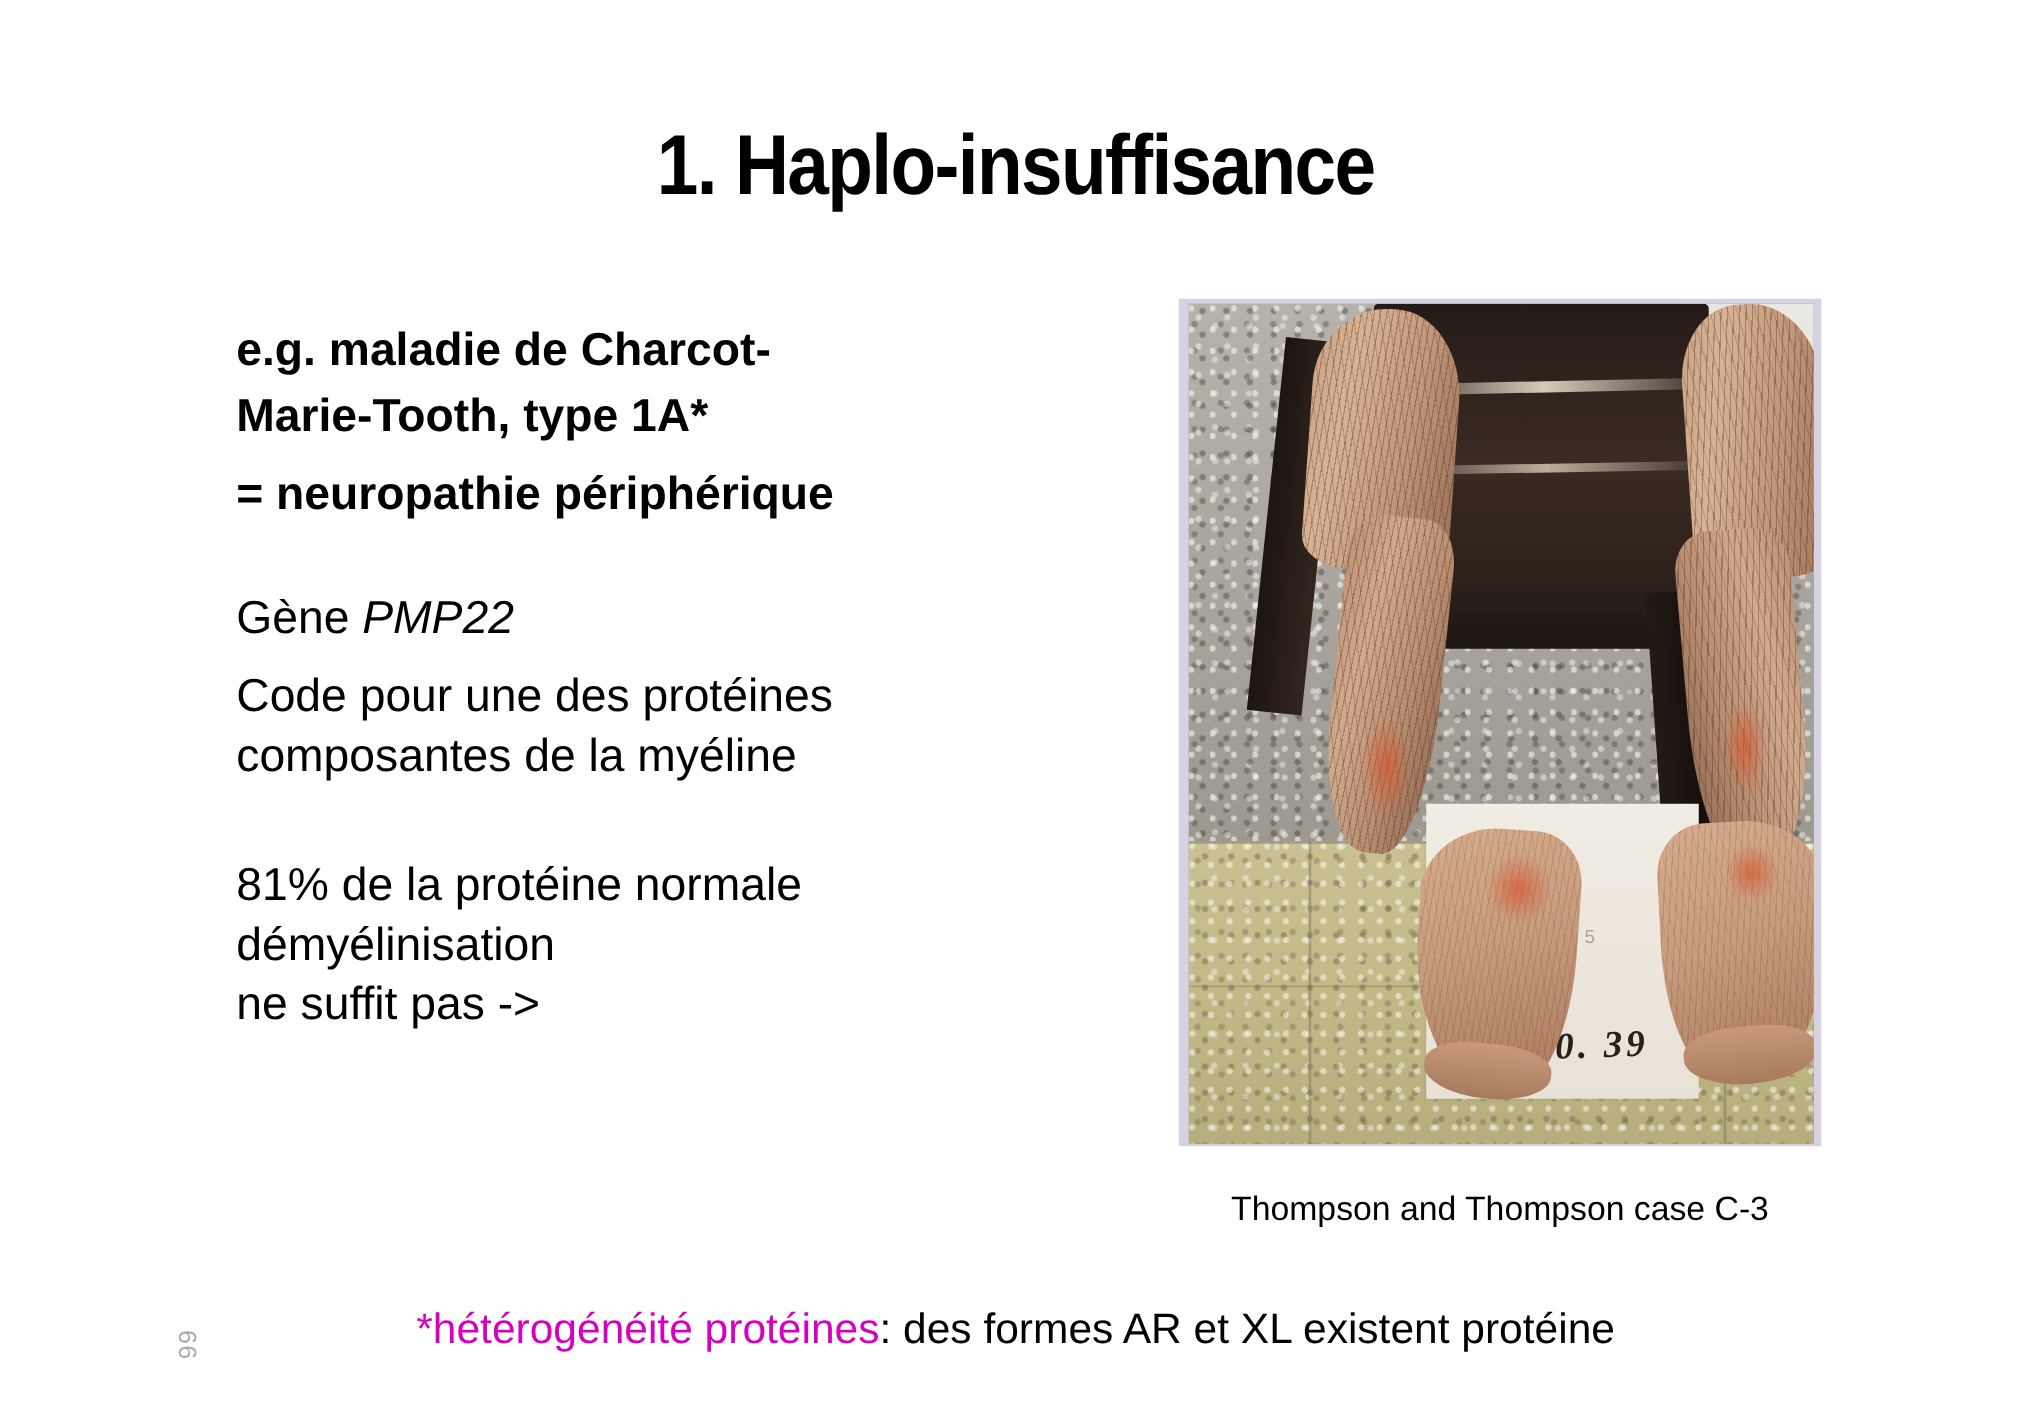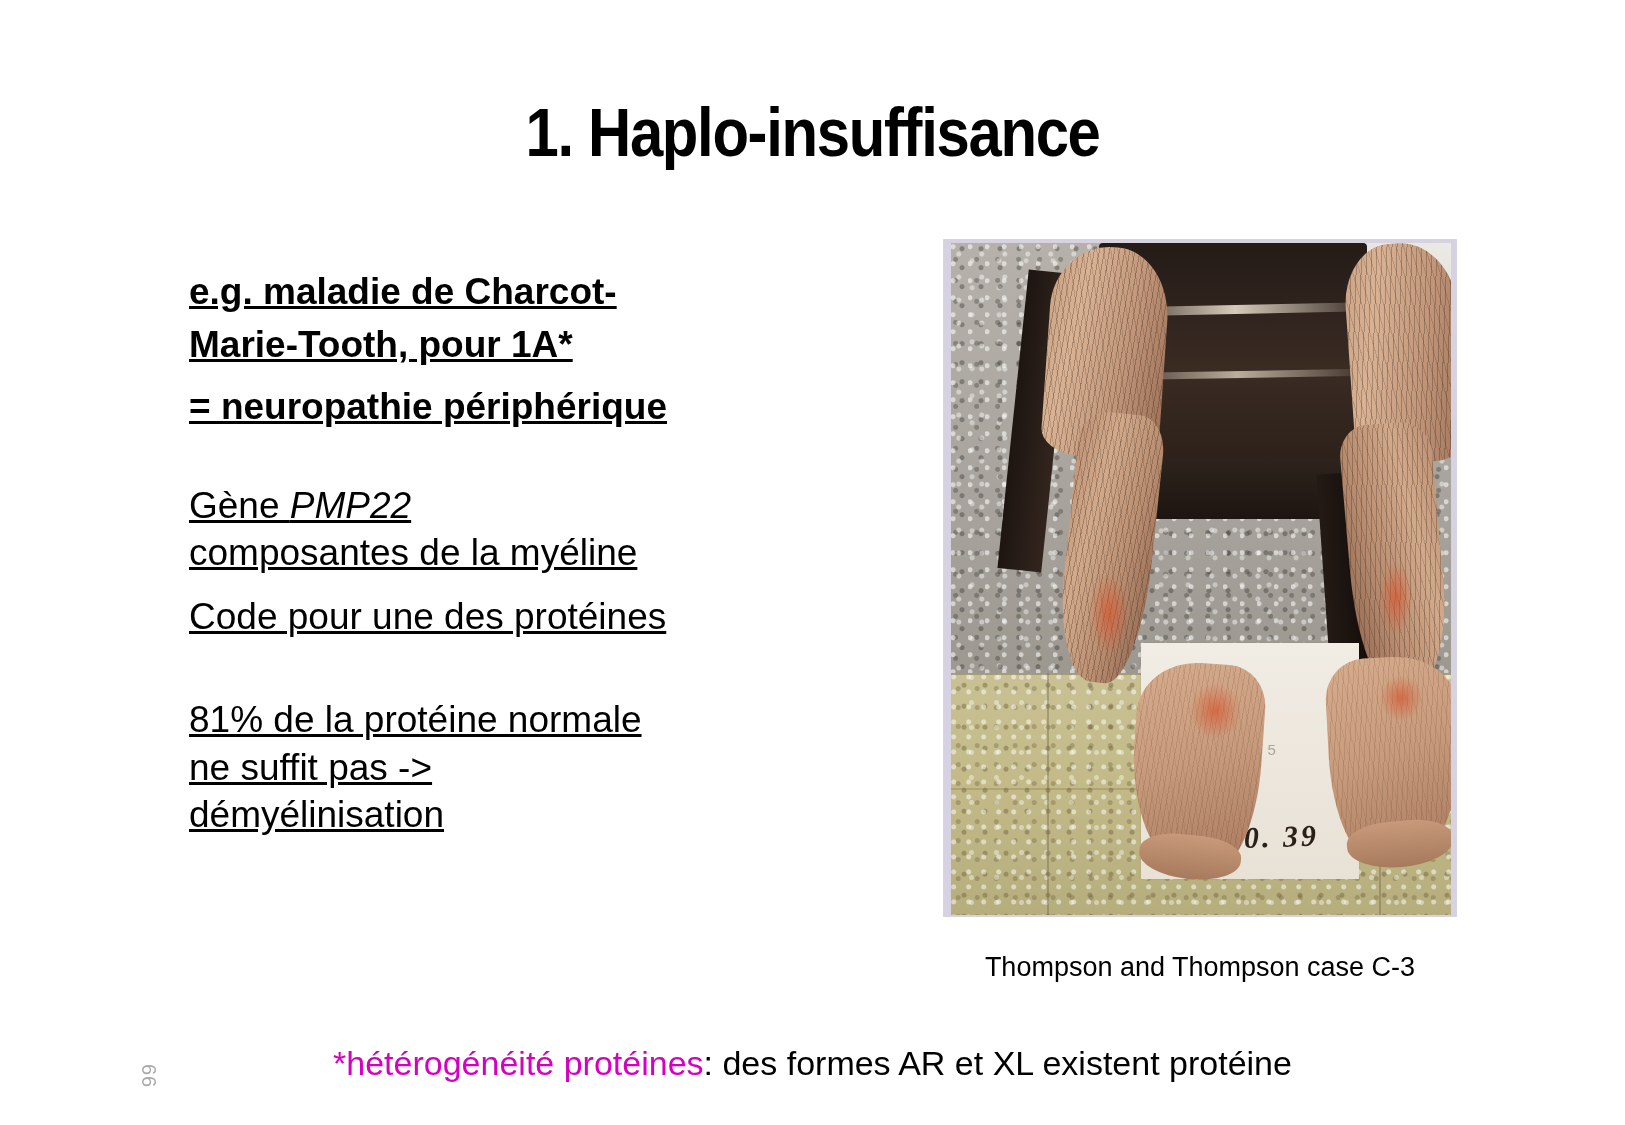--- a/index.html
+++ b/index.html
@@ -33,23 +33,22 @@
     transform: scaleX(0.88);
     transform-origin: 50% 50%;
     line-height: 1.06;
     white-space: nowrap;
   }
 
   
   #text-column {
     position: absolute;
     left: 189px;
-    top: 224px;
+    top: 212px;
     width: 640px;
-    text-decoration: underline;
   }
   .para {
     font-size: 37px;
     line-height: 1.28;
     color: #000000;
     margin: 0;
   }
   .para.bold { font-weight: bold; }
   .para .it { font-style: italic; }
   .gap-a { height: 52px; }
@@ -282,48 +281,48 @@
 <div id="slide">
 
   <div id="slide-title">1. Haplo-insuffisance</div>
 
   <div id="text-column">
 
     <p class="para bold lead-title">
       <span>e.g.  maladie de Charcot-</span>
     </p>
     <p class="para bold">
-      <span>Marie-Tooth, pour 1A*</span>
+      <span>Marie-Tooth, type 1A*</span>
     </p>
     <p class="para bold" style="margin-top:14px;">
       <span>= neuropathie périphérique</span>
     </p>
 
     <div class="gap-a"></div>
 
     <p class="para">
       <span>Gène </span><span class="it">PMP22</span>
     </p>
-    <p class="para">
-      <span>composantes de la myéline</span>
-    </p>
     <p class="para" style="margin-top:16px;">
       <span>Code pour une des protéines</span>
     </p>
+    <p class="para">
+      <span>composantes de la myéline</span>
+    </p>
 
     <div class="gap-b"></div>
 
     <p class="para">
       <span>81% de la protéine  normale</span>
     </p>
     <p class="para">
+      <span>démyélinisation</span>
+    </p>
+    <p class="para">
       <span>ne suffit pas -&gt;</span>
-    </p>
-    <p class="para">
-      <span>démyélinisation</span>
     </p>
   </div>
 
   <div id="photo-frame">
     <div id="photo">
 
       <div class="floor-top"></div>
       <div class="floor-bottom"></div>
       <div class="floor-seam" style="left:0; top:430px; width:100%; height:2px;"></div>
       <div class="floor-seam" style="left:96px; top:430px; width:2px; height:246px;"></div>

